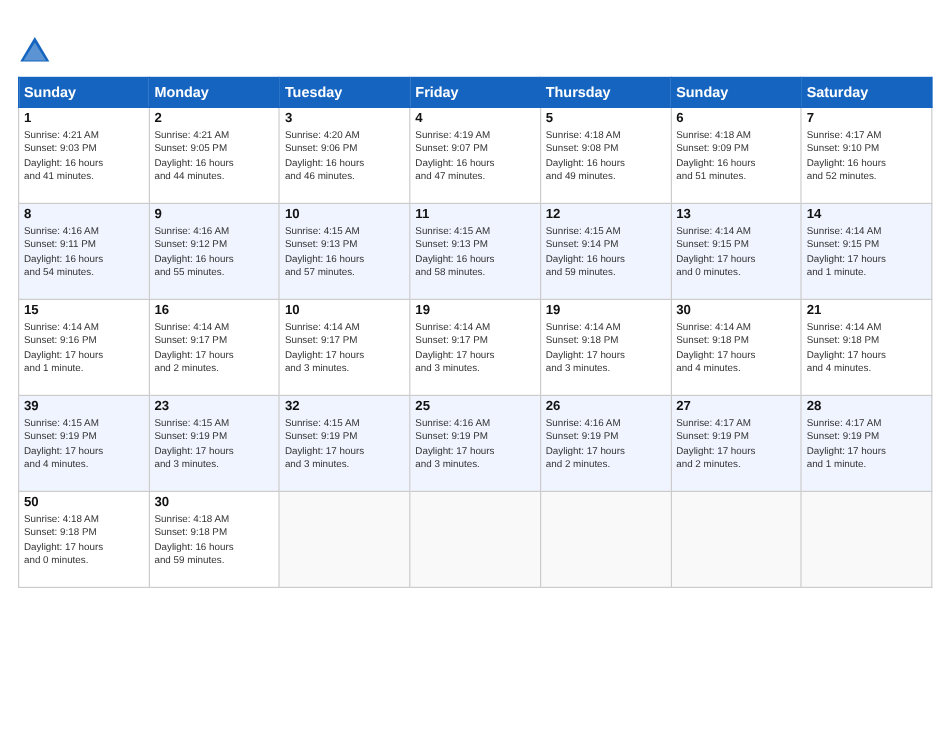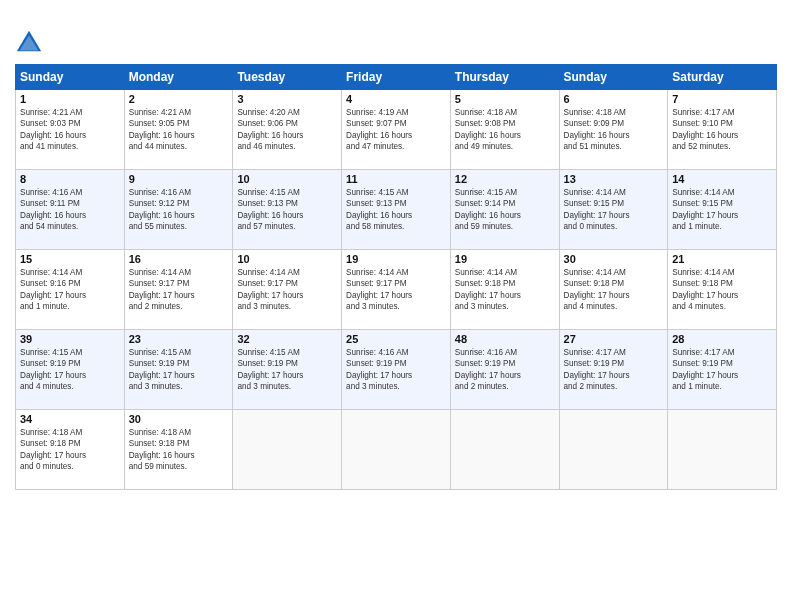--- a/index.html
+++ b/index.html
@@ -309,21 +309,21 @@
 and 3 minutes.</div>
           </td>
           <td>
             <span class="day-num">25</span>
             <div class="cell-text" style="white-space: pre-line;">Sunrise: 4:16 AM
 Sunset: 9:19 PM
 Daylight: 17 hours
 and 3 minutes.</div>
           </td>
           <td>
-            <span class="day-num">48</span>
+            <span class="day-num">26</span>
             <div class="cell-text" style="white-space: pre-line;">Sunrise: 4:16 AM
 Sunset: 9:19 PM
 Daylight: 17 hours
 and 2 minutes.</div>
           </td>
           <td>
             <span class="day-num">27</span>
             <div class="cell-text" style="white-space: pre-line;">Sunrise: 4:17 AM
 Sunset: 9:19 PM
 Daylight: 17 hours
@@ -332,21 +332,21 @@
           <td>
             <span class="day-num">28</span>
             <div class="cell-text" style="white-space: pre-line;">Sunrise: 4:17 AM
 Sunset: 9:19 PM
 Daylight: 17 hours
 and 1 minute.</div>
           </td>
         </tr>
         <tr>
           <td>
-            <span class="day-num">34</span>
+            <span class="day-num">50</span>
             <div class="cell-text" style="white-space: pre-line;">Sunrise: 4:18 AM
 Sunset: 9:18 PM
 Daylight: 17 hours
 and 0 minutes.</div>
           </td>
           <td>
             <span class="day-num">30</span>
             <div class="cell-text" style="white-space: pre-line;">Sunrise: 4:18 AM
 Sunset: 9:18 PM
 Daylight: 16 hours

